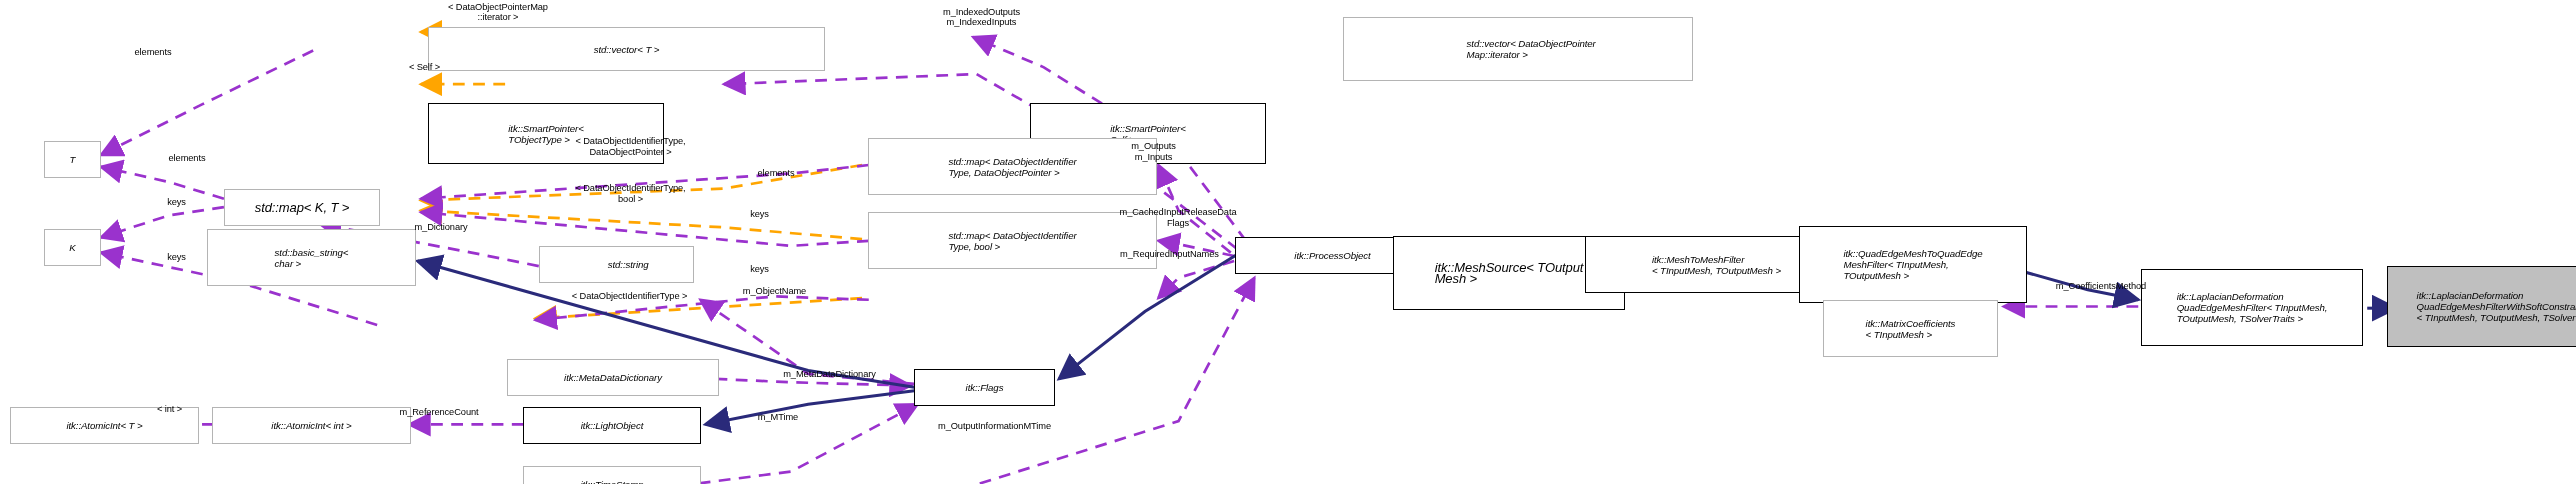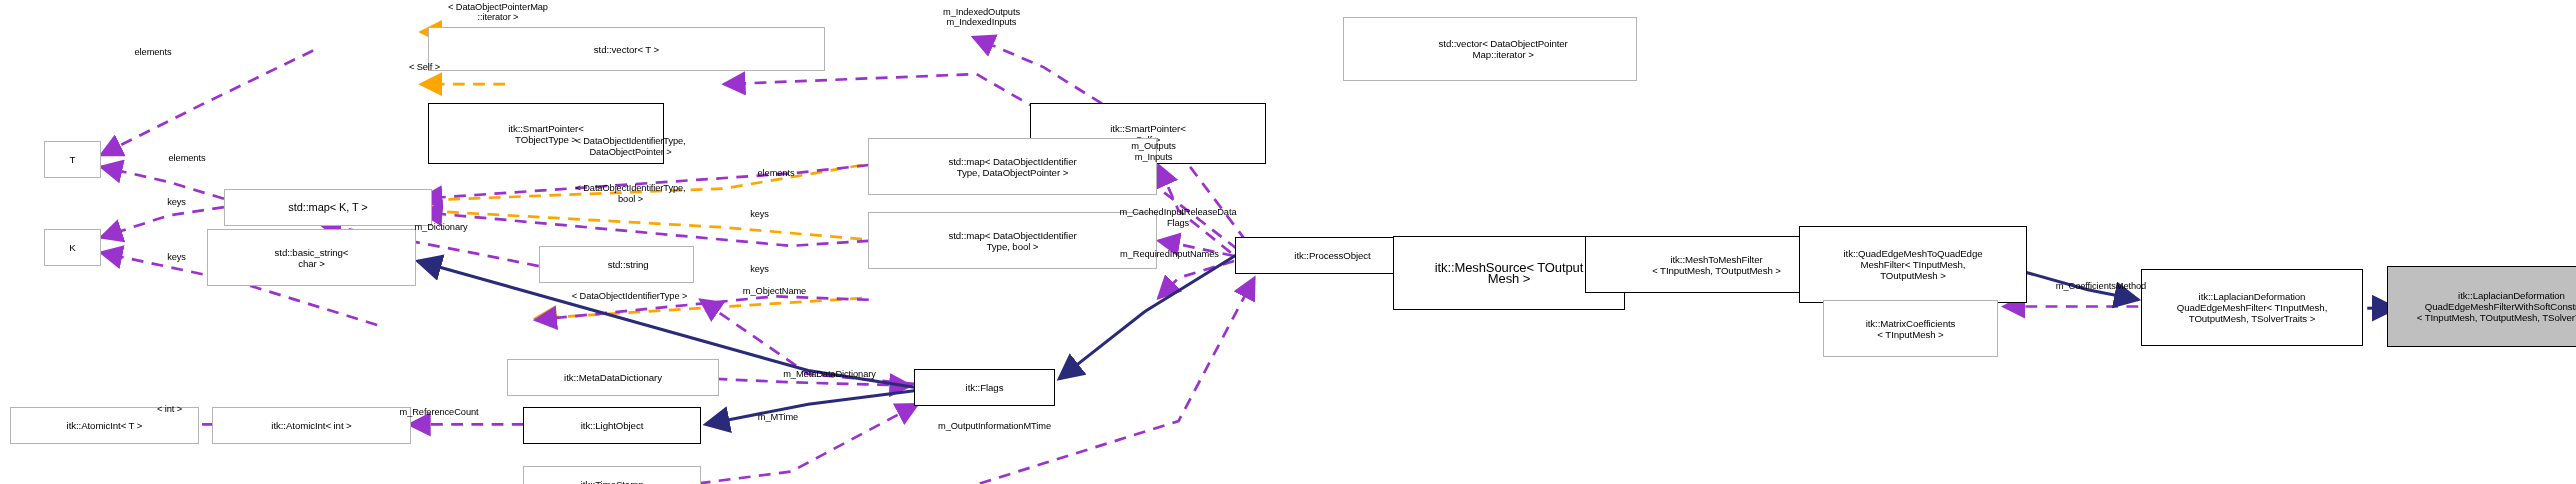--- a/index.html
+++ b/index.html
@@ -10,27 +10,28 @@
     font-family:"Liberation Sans","DejaVu Sans",sans-serif;
     overflow:hidden;
   }
   svg.edges{position:absolute;left:0;top:0;width:2576px;height:485px;pointer-events:none;}
   .node{
     position:absolute;
     box-sizing:border-box;
     background:#ffffff;
     border:0.8px solid #b4b4b4;
     display:flex;align-items:center;justify-content:center;
-    text-align:center;
+    text-align:left;
     font-size:9.7px;
     line-height:10.5px;
     color:#000000;
     letter-spacing:-0.1px;
     padding:0.8px 1.7px;
     white-space:pre-line;
+    font-style:italic;
   }
   .node.bold{border:1.3px solid #000000;}
   .node.current{background:#bfbfbf;border:1.3px solid #000000;}
   .lbl{
     position:absolute;
     font-size:9.3px;
     line-height:10px;
     color:#000000;
     white-space:pre-line;
     text-align:center;
@@ -92,28 +93,28 @@
       <path d="M735,151 L680,185 L629,225"></path>
       <path d="M819,151 L853,151"></path>
       <path d="M940,157 L962,157"></path>
       <path d="M1067,157 L1100,157"></path>
       <path d="M1190,158 L1240,172 L1270,178"></path>
       <path d="M1406,183 L1423,183"></path>
     </g>
   </svg>
 
   <div class="node plain" style="left: 428px; top: 27px; width: 397px; height: 44px; font-size: 9.7px; line-height: 11px;">std::vector&lt; T &gt;</div>
-  <div class="node plain" style="left: 1343px; top: 17px; width: 294px; height: 64px; font-size: 9.7px; line-height: 11px; padding-left: 28px;">std::vector&lt; DataObjectPointer
+  <div class="node plain" style="left: 1343px; top: 17px; width: 350px; height: 64px; font-size: 9.7px; line-height: 11px; padding-left: 28px;">std::vector&lt; DataObjectPointer
 Map::iterator &gt;</div>
   <div class="node bold" style="left: 428px; top: 103px; width: 236px; height: 61px; font-size: 9.7px; line-height: 11px;">itk::SmartPointer&lt;
 TObjectType &gt;</div>
   <div class="node bold" style="left: 1030px; top: 103px; width: 236px; height: 61px; font-size: 9.7px; line-height: 11px;">itk::SmartPointer&lt;
 Self &gt;</div>
   <div class="node plain" style="left: 44px; top: 141px; width: 57px; height: 37px; font-size: 9.7px; line-height: 11px;">T</div>
-  <div class="node plain" style="left: 224px; top: 189px; width: 208px; height: 37px; font-size: 11px; line-height: 11px;">std::map&lt; K, T &gt;</div>
+  <div class="node plain" style="left: 224px; top: 189px; width: 156px; height: 37px; font-size: 13px; line-height: 11px;">std::map&lt; K, T &gt;</div>
   <div class="node plain" style="left: 44px; top: 229px; width: 57px; height: 37px; font-size: 9.7px; line-height: 11px;">K</div>
   <div class="node plain" style="left: 207px; top: 229px; width: 209px; height: 57px; font-size: 9.7px; line-height: 11px;">std::basic_string&lt;
 char &gt;</div>
   <div class="node plain" style="left: 539px; top: 246px; width: 155px; height: 37px; font-size: 9.7px; line-height: 11px; padding-left: 25px;">std::string</div>
   <div class="node plain" style="left: 507px; top: 359px; width: 212px; height: 37px; font-size: 9.7px; line-height: 11px;">itk::MetaDataDictionary</div>
   <div class="node plain" style="left: 868px; top: 138px; width: 289px; height: 57px; font-size: 9.7px; line-height: 11px;">std::map&lt; DataObjectIdentifier
 Type, DataObjectPointer &gt;</div>
   <div class="node plain" style="left: 868px; top: 212px; width: 289px; height: 57px; font-size: 9.7px; line-height: 11px;">std::map&lt; DataObjectIdentifier
 Type, bool &gt;</div>
   <div class="node bold" style="left: 914px; top: 369px; width: 141px; height: 37px; font-size: 9.7px; line-height: 11px;">itk::Flags</div>

